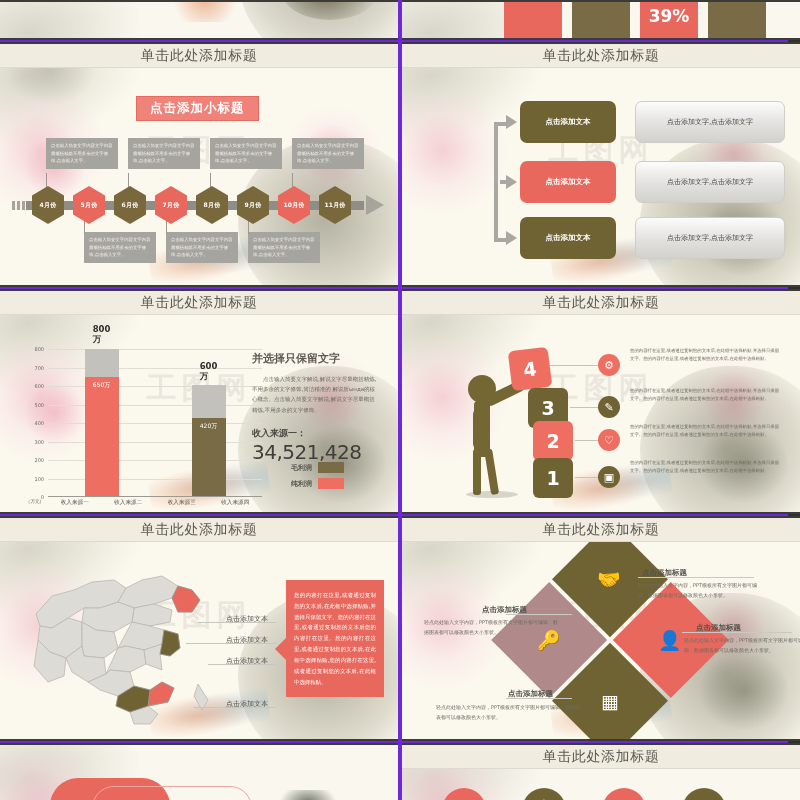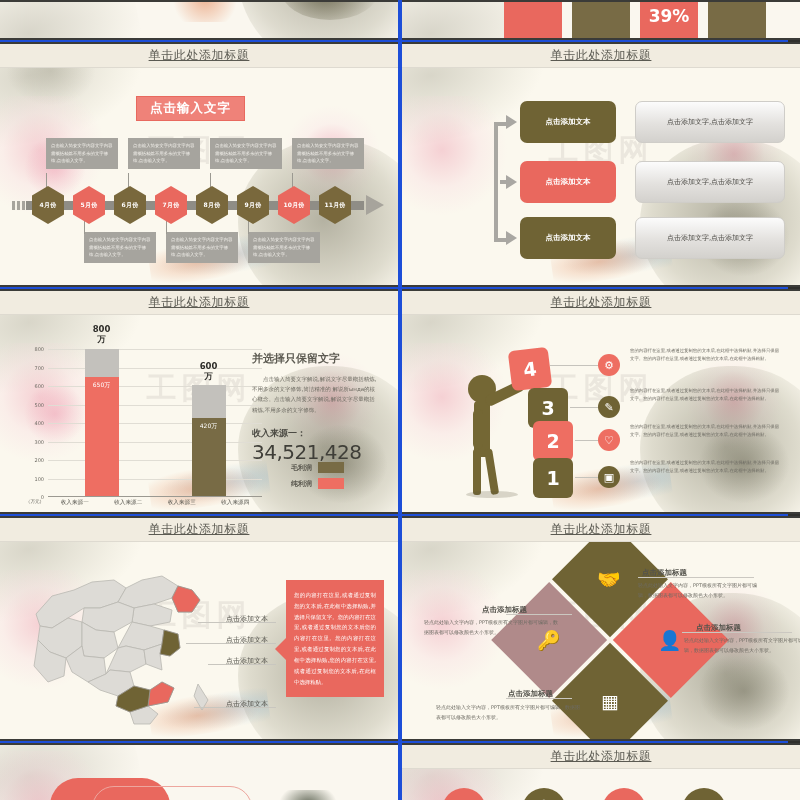--- a/index.html
+++ b/index.html
@@ -9,21 +9,21 @@
     background: #2f2f2d;
     overflow: hidden;
   }
   .grid {
     position: relative;
     width: 788px; height: 800px;
     display: grid;
     grid-template-columns: 398px 398px;
     grid-template-rows: 40px 245px 225px 225px 65px;
     gap: 2px 4px;
-    background: #1d4ed8;
+    background: #6d28d9;
     border-radius: 9px;
   }
   .slide {
     position: relative;
     overflow: hidden;
     background: #fbf8ee;
     border-top: 2px solid #3b3b38;
     border-bottom: 2px solid #3b3b38;
   }
   
@@ -73,21 +73,21 @@
   }
 
   
   .titlebar {
     position:absolute; left:0; right:0; top:0; height: 24px;
     background: #f1ece0;
     border-bottom: 1px solid #dedad0;
     display:flex; align-items:center; justify-content:center;
     z-index: 5;
   }
-  .titlebar .t { font-size: 12px; color:#5b5a52; letter-spacing:.6px;text-decoration:underline; }
+  .titlebar .t { font-size: 14px; color:#5b5a52; letter-spacing:.6px; }
 
   .frame {
     position:absolute; left:8px; right:8px; top:26px; bottom:6px;
     z-index: 3;
   }
 
   
   .strip { background:#faf7ef; }
   .strip .bars { position:absolute; inset:0; display:flex; align-items:flex-end; justify-content:center; gap:10px; }
   .strip .pbar { width:58px; height:44px; display:flex; align-items:center; justify-content:center;
@@ -148,21 +148,21 @@
              border-bottom:7px solid transparent; border-left:11px solid #a9a7a2; }
   .conn { position:absolute; background:#a9a7a2; }
 
   
   .chart-wrap { position:absolute; left:16px; top:32px; width:238px; height:170px; }
   .y-axis { position:absolute; left:0; top:0; width:22px; height:148px; }
   .y-axis .yt { position:absolute; right:2px; font-size:5px; color:#6d6b63; transform:translateY(-50%); }
   .plot { position:absolute; left:24px; right:0; top:0; height:148px; border-bottom:1px solid #9b9991; }
   .gridline { position:absolute; left:0; right:0; height:1px; background:#e0ddd4; }
   .bars-area { position:absolute; left:0; right:0; bottom:0; top:0; display:flex; align-items:flex-end; justify-content:space-around; }
-  .bar-col { width:34px; position:relative; height:100%; display:flex; flex-direction:column; justify-content:flex-end;text-align:center; }
+  .bar-col { width:34px; position:relative; height:100%; display:flex; flex-direction:column; justify-content:flex-end; }
   .bar-total-lbl { position:absolute; left:50%; transform:translateX(-50%); font-size:8.5px; font-weight:bold; color:#2e2d29; }
   .seg-grey { background:#c3c1bc; }
   .seg-val { position:relative; display:flex; align-items:flex-start; justify-content:center; padding-top:4px;
              font-size:6px; color:#fff; }
   .seg-red { background:#ee6e62; }
   .seg-olive { background:#786b45; }
   .x-labels { position:absolute; left:24px; right:0; top:150px; display:flex; justify-content:space-around; }
   .x-labels span { width:44px; text-align:center; font-size:5.6px; color:#55544d; }
   .unit { position:absolute; left:0; top:150px; width:22px; text-align:center; font-size:4.6px; color:#55544d; line-height:1.2;}
   .side { position:absolute; right:10px; top:34px; width:128px; }
@@ -281,21 +281,21 @@
       <div class="lotus-l2"></div>
       <div class="lotus-r"></div>
       <div class="leaf-r"></div>
       <div class="koi"></div>
       <div class="wmark">工图网</div>
     </div>
     <div class="titlebar">
       <div class="t">单击此处添加标题</div>
     </div>
     <div class="frame">
-      <div class="subtitle-chip">点击输入文字</div>
+      <div class="subtitle-chip">点击添加小标题</div>
 
       <div class="tl-cap-l"></div>
       <div class="tl-track"></div>
       <div class="tl-arrow"></div>
 
       <div class="tbox" style="left:38px; top:68px;">点击输入简要文字内容文字内容需概括精炼不用多余的文字修饰,点击输入文字。</div>
       <div class="tbox" style="left:120px; top:68px;">点击输入简要文字内容文字内容需概括精炼不用多余的文字修饰,点击输入文字。</div>
       <div class="tbox" style="left:202px; top:68px;">点击输入简要文字内容文字内容需概括精炼不用多余的文字修饰,点击输入文字。</div>
       <div class="tbox" style="left:284px; top:68px;">点击输入简要文字内容文字内容需概括精炼不用多余的文字修饰,点击输入文字。</div>
       <div class="tleg" style="left:38px; top:103px; height:20px;"></div>

